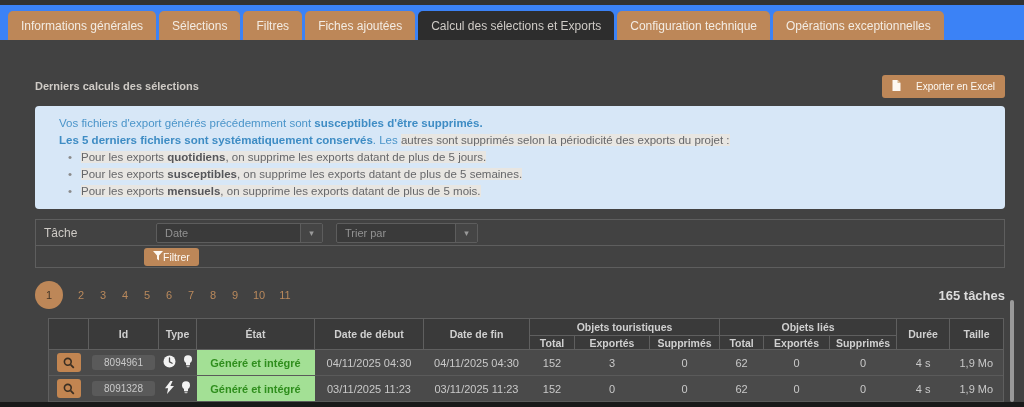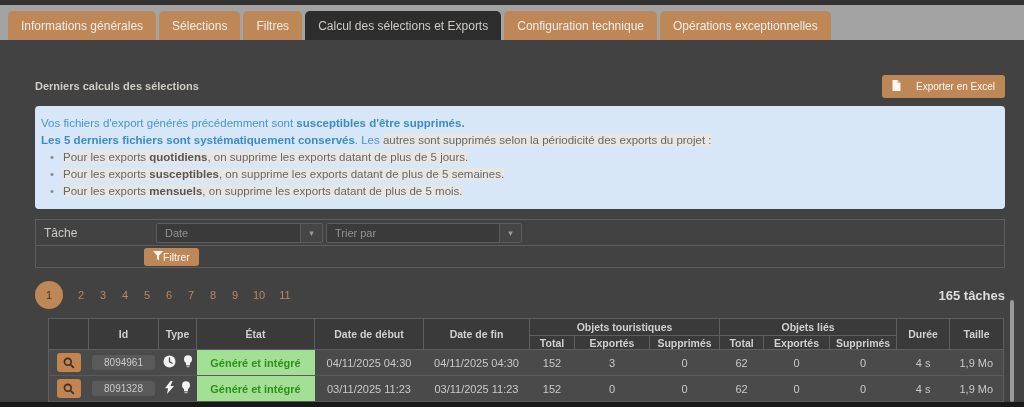--- a/index.html
+++ b/index.html
@@ -6,42 +6,42 @@
   html,body { width:1024px; height:407px; overflow:hidden; }
   body {
     font-family:"Liberation Sans", sans-serif;
     background:#424242;
     position:relative;
     color:#c9c9c9;
   }
   
   .topstrip { height:5px; background:#323232; }
   .tabbar {
-    height:35px; background:#a3a3a3;
+    height:35px; background:#3b82f6;
     display:flex; align-items:flex-end; gap:3px; padding-left:8px;
   }
   .tab {
     height:29px; padding:0 13px; display:flex; align-items:center;
     background:#bd8758; color:#f3ece3; font-size:12px;
     border-radius:5px 5px 0 0; cursor:pointer; white-space:nowrap;
   }
   .tab.active { background:#2d2d2d; color:#cfcbc6; }
   
   .content { padding:0 19px 0 35px; }
   .header-row { margin-top:34px; height:24px; display:flex; align-items:center; justify-content:space-between; }
   .page-title { font-size:11px; font-weight:bold; color:#cfcbc6; }
   .btn-export {
     background:#bd8758; border:none; border-radius:3px; color:#fdf8f2;
     font-family:inherit; font-size:10px; padding:5px 10px;
     display:flex; align-items:center; gap:15px; cursor:pointer;
   }
   
   .notice {
     margin-top:8px; background:#d7e7f7; border-radius:4px;
-    padding:9px 6px; font-size:11.5px; line-height:17px; color:#4a94c9;
+    padding:9px 24px; font-size:11.5px; line-height:17px; color:#4a94c9;
   }
   .notice .b { font-weight:bold; color:#3e8cc4; }
   .notice .gray { color:#66676a; }
   .hl { background:#e8e6e2; }
   .notice ul { list-style:none; margin-top:0; }
   .notice li { color:#66676a; padding-left:22px; position:relative; }
   .notice li::before { content:"•"; position:absolute; left:9px; color:#8a8a8a; }
   .notice li b { color:#55565a; }
   
   .filterbox { margin-top:10px; border:1px solid #5e5e5e; }
@@ -51,21 +51,21 @@
     height:20px; display:flex; align-items:center;
     background:#3a3a3a; border:1px solid #5d5d5d; border-radius:2px;
     color:#929292; font-size:11px; cursor:pointer;
   }
   .select .val { flex:1; padding-left:8px; }
   .select .caret-box {
     width:22px; align-self:stretch; display:flex; align-items:center; justify-content:center;
     border-left:1px solid #5d5d5d; background:#454545; color:#9a9a9a; font-size:9px;
   }
   .select.state { width:167px; }
-  .select.sort  { width:196px; margin-left:3px;gap:36px; }
+  .select.sort  { width:142px; margin-left:13px;gap:36px; }
   .filter-actions { height:21px; display:flex; align-items:center; }
   .btn-filter {
     margin-left:108px; background:#bd8758; border:none; border-radius:3px;
     color:#fdf8f2; font-family:inherit; font-size:10.5px; padding:3px 9px;
     display:flex; align-items:center; cursor:pointer;
   }
   
   .pagination-row { margin-top:13px; height:28px; display:flex; align-items:center; }
   .pages { display:flex; align-items:center; gap:14px; margin-left:0; }
   .page-num { font-size:11px; color:#b9895c; cursor:pointer; min-width:8px; text-align:center; }
@@ -105,20 +105,21 @@
 </style>
 </head>
 <body>
 
 <div class="topstrip"></div>
 
 <div class="tabbar">
   <div class="tab">Informations générales</div>
   <div class="tab">Sélections</div>
   <div class="tab">Filtres</div>
+  <div class="tab">Fiches ajoutées</div>
   <div class="tab active">Calcul des sélections et Exports</div>
   <div class="tab">Configuration technique</div>
   <div class="tab">Opérations exceptionnelles</div>
 </div>
 
 <div class="content">
 
   <div class="header-row">
     <div class="page-title">Derniers calculs des sélections</div>
     <button class="btn-export">

